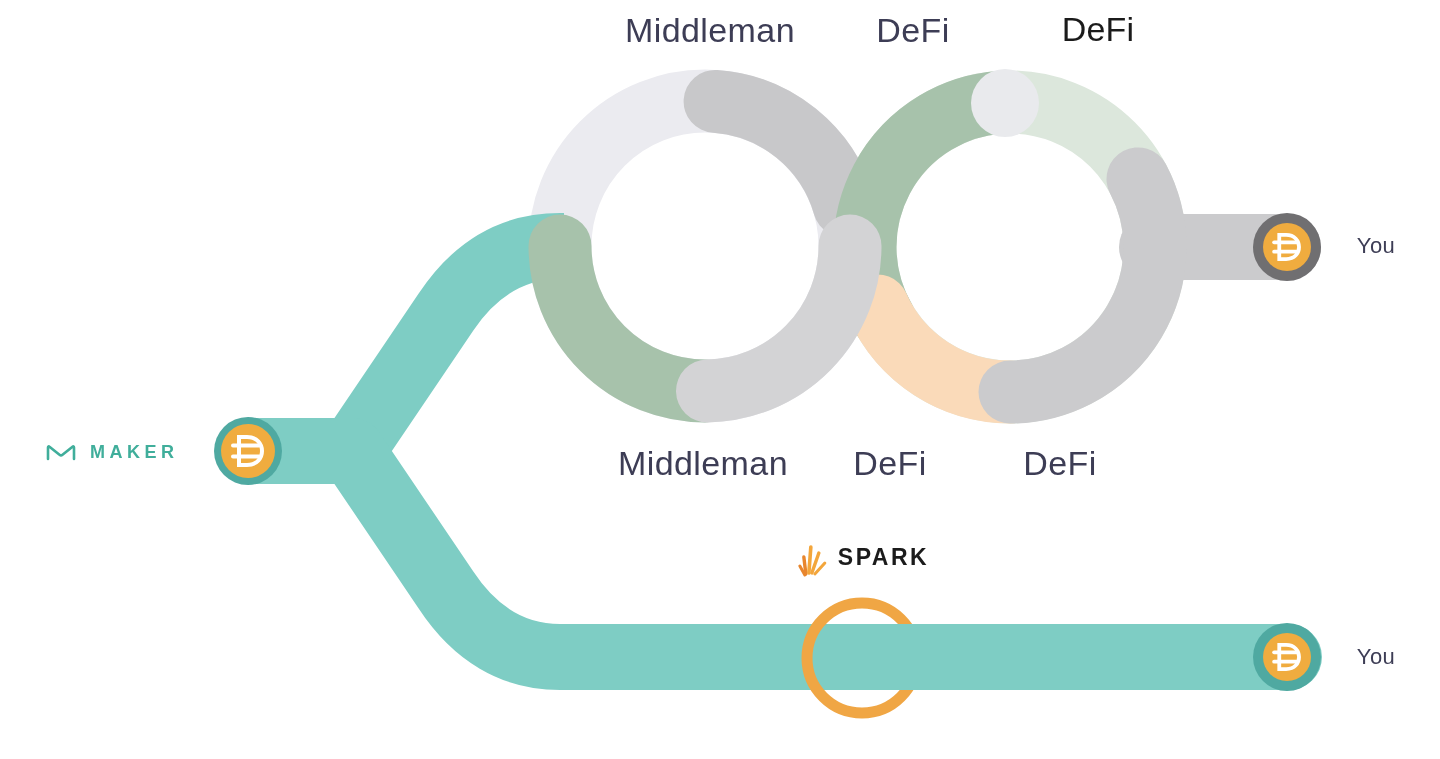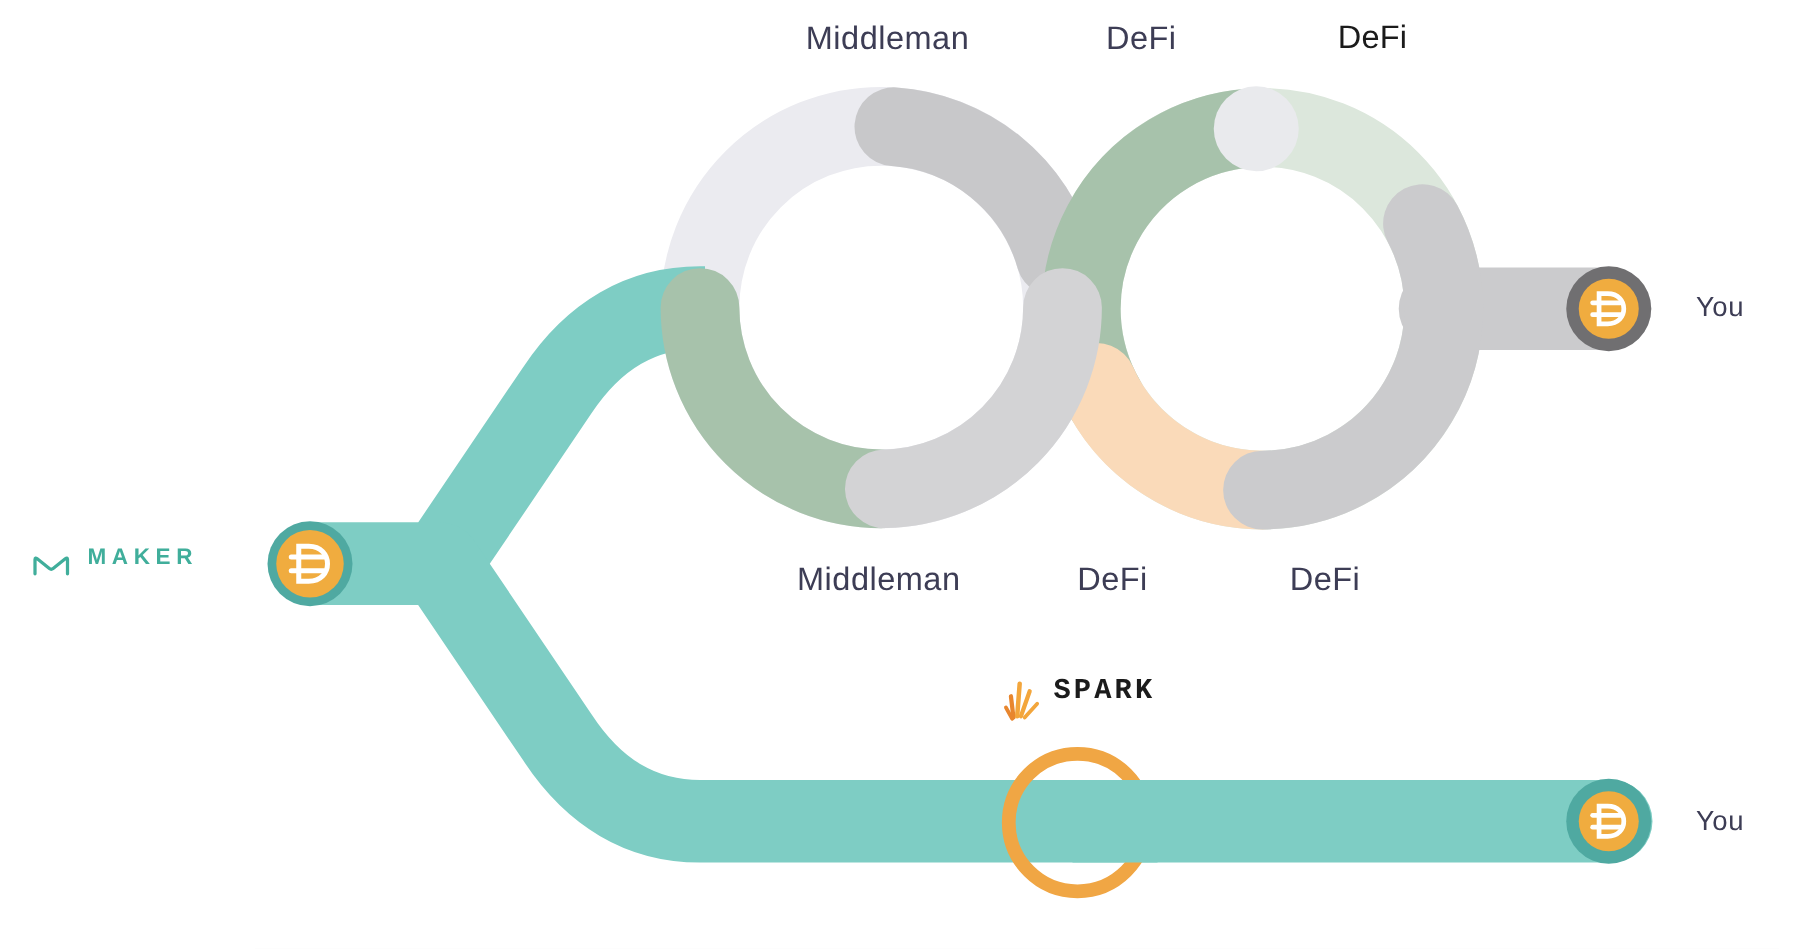--- a/index.html
+++ b/index.html
@@ -6,28 +6,28 @@
     --teal:#7ECDC4; --tealDark:#4FA9A1; --yellow:#F0AC3F; --grayDark:#706F71;
     --lightGray:#EBEBF0; --medGray:#C8C8CA; --softGray:#D3D3D5; --bandGray:#CBCBCD;
     --sage:#A7C2AB; --paleGreen:#DCE7DC; --peach:#FADAB9; --node:#E9EAED;
     --orange:#F0A644; --navy:#3D3D55; --ink:#1B1B1B; --makerTeal:#40AE9B;
     --sparkDark:#E8862E; --sparkLight:#F3A63C; --bg:#FFFFFF;
   }
   html,body{margin:0;padding:0;}
   body{background:#f2f2f2;font-family:"Liberation Sans",sans-serif;}
   .stage{position:relative;width:1440px;height:759px;background:var(--bg);overflow:hidden;}
   .stage svg.diagram{position:absolute;left:0;top:0;}
-  .lbl{position:absolute;transform:translate(-50%,-50%);font-size:26px;line-height:1;
+  .lbl{position:absolute;transform:translate(-50%,-50%);font-size:34px;line-height:1;
        color:var(--navy);letter-spacing:.4px;white-space:nowrap;}
   .lbl.ink{color:var(--ink);letter-spacing:.2px;}
   .you{font-size:22px;}
-  .maker-logo{position:absolute;left:24px;top:435px;display:flex;align-items:flex-start;gap:12px;}
+  .maker-logo{position:absolute;left:44px;top:435px;display:flex;align-items:flex-end;gap:12px;}
   .maker-logo .wordmark{font-size:18px;font-weight:600;letter-spacing:4.5px;color:var(--makerTeal);}
   .spark-logo{position:absolute;left:861px;top:559px;transform:translate(-50%,-50%);
-              display:flex;align-items:flex-start;gap:5px;font-family:Liberation Mono, monospace;}
+              display:flex;align-items:center;gap:5px;}
   .spark-logo .wordmark{font-size:23px;font-weight:700;letter-spacing:2.5px;color:var(--ink);
                         padding-bottom:3px;}
   
   .s-lightGray{stroke:var(--lightGray);} .s-medGray{stroke:var(--medGray);}
   .s-softGray{stroke:var(--softGray);}   .s-bandGray{stroke:var(--bandGray);}
   .s-sage{stroke:var(--sage);}           .s-paleGreen{stroke:var(--paleGreen);}
   .s-peach{stroke:var(--peach);}         .s-teal{stroke:var(--teal);}
   .s-orange{stroke:var(--orange);}
   .f-teal{fill:var(--teal);} .f-node{fill:var(--node);} .f-yellow{fill:var(--yellow);}
   .f-tealDark{fill:var(--tealDark);} .f-grayDark{fill:var(--grayDark);}

